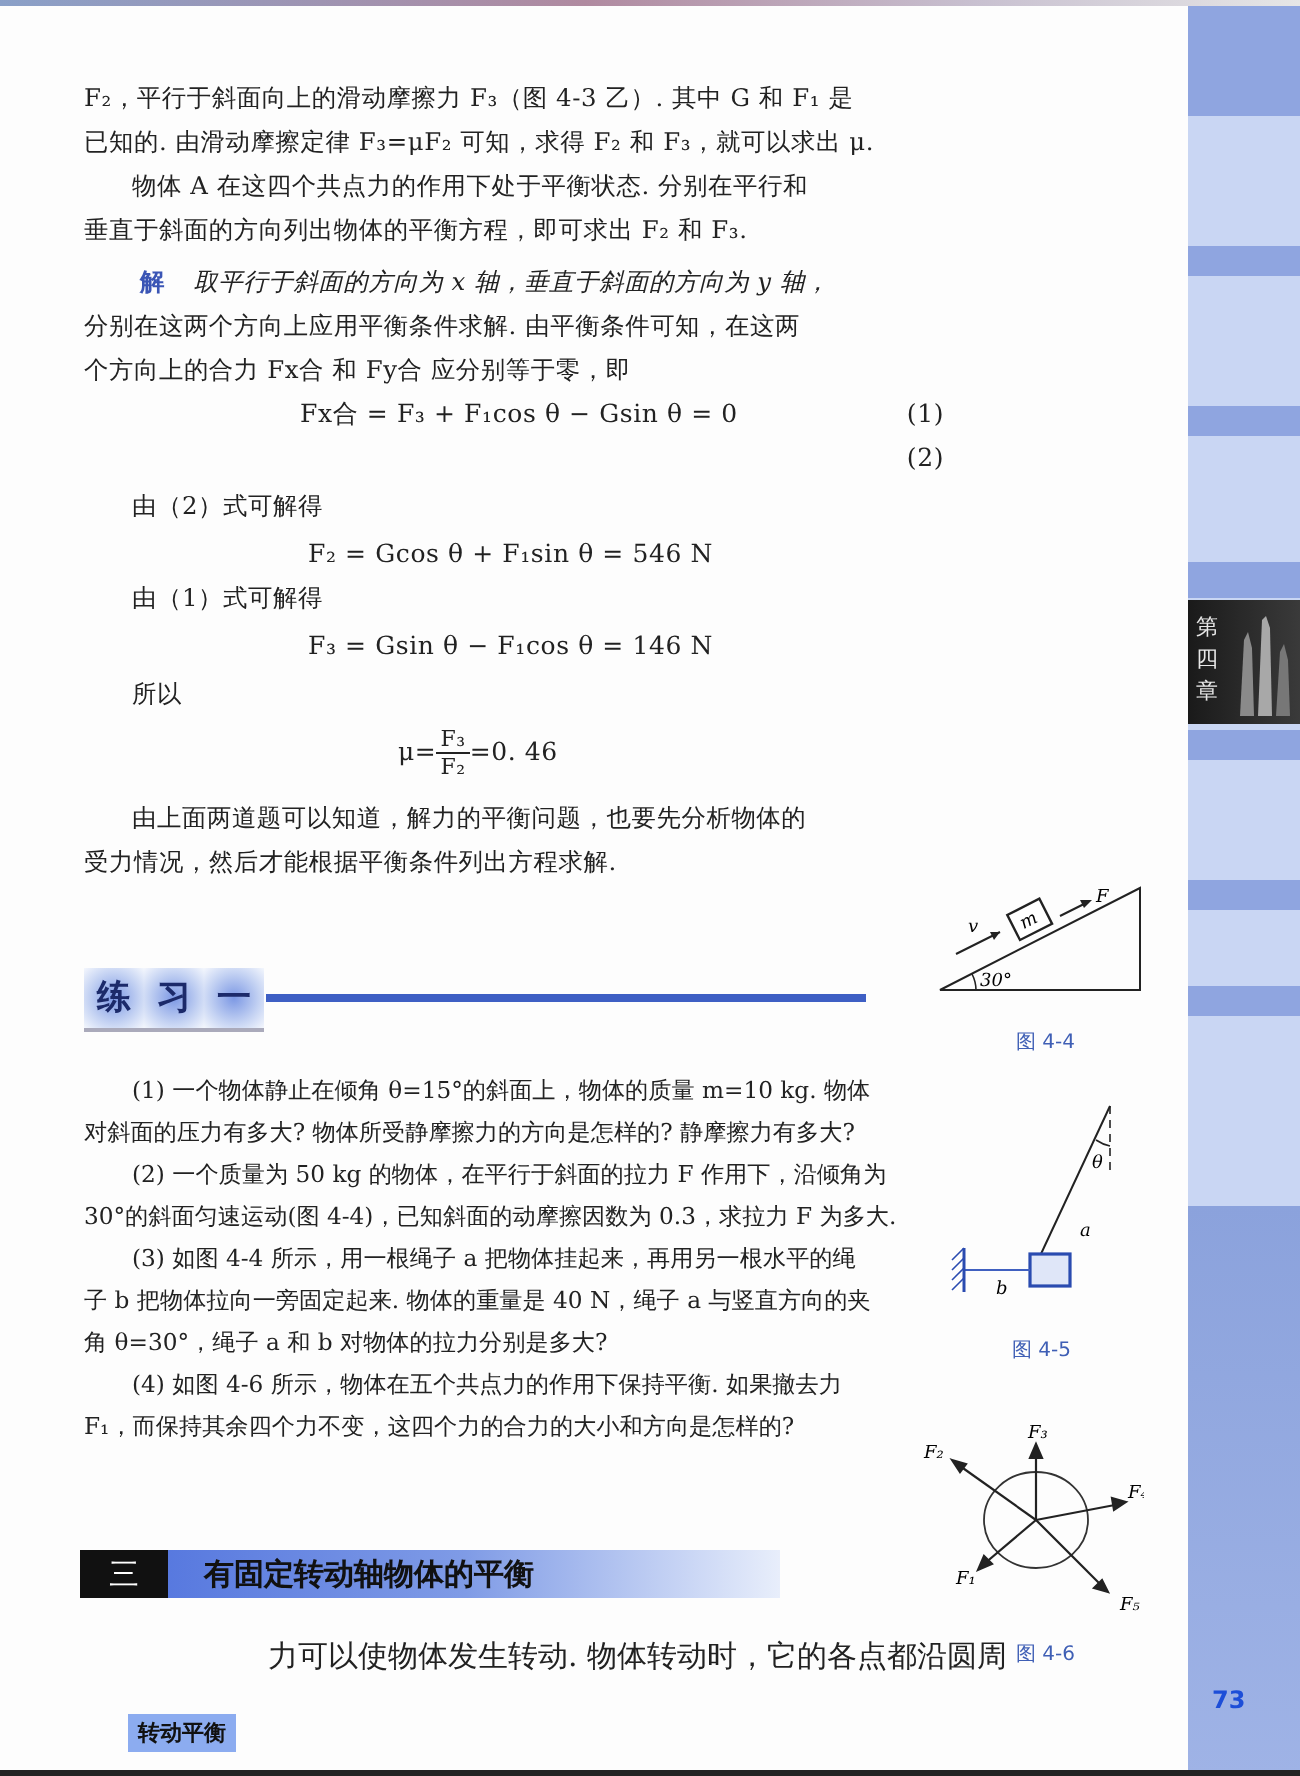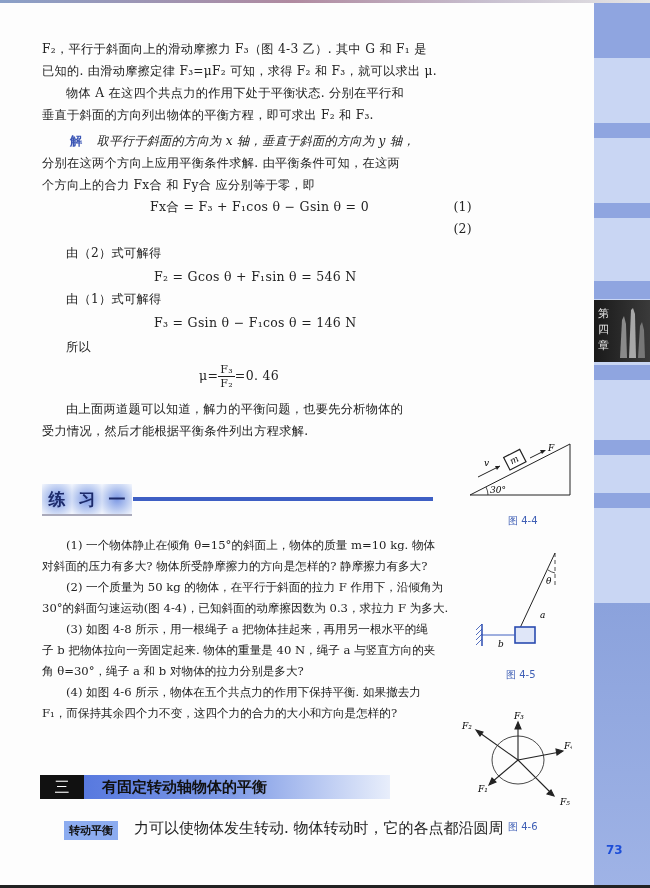--- a/index.html
+++ b/index.html
@@ -35,21 +35,21 @@
              border-bottom:2px solid #aab; text-align:center; font-family:"DejaVu Sans",sans-serif;
              font-weight:bold; font-size:17px; line-height:30px; color:#1c2a6a; }
   .ex-line { position:absolute; left:133px; top:497px; width:300px; height:4px; background:#3e5fc4; }
 
   .sec-head { position:absolute; left:40px; top:775px; width:350px; height:24px;
               background:linear-gradient(90deg,#4c6fdd 0%,#7f9be6 55%,#e8eefb 100%); }
   .sec-num { position:absolute; left:0; top:0; width:44px; height:24px; background:#111; color:#fff;
              font-family:"DejaVu Sans",sans-serif; font-size:15px; line-height:24px; text-align:center; }
   .sec-title { position:absolute; left:62px; top:0; font-family:"DejaVu Sans",sans-serif; font-weight:bold;
                font-size:15px; line-height:24px; color:#111; }
-  .kw { position:absolute; left:64px; top:821px; background:#8cacf0; color:#111; font-weight:bold;
+  .kw { position:absolute; left:64px; top:857px; background:#8cacf0; color:#111; font-weight:bold;
         font-family:"DejaVu Sans",sans-serif; font-size:11px; padding:2px 5px; }
   .kw-text { position:absolute; left:134px; top:819px; font-size:15px; white-space:nowrap; }
 
   .fig { position:absolute; }
   .fig-cap { position:absolute; font-size:10px; color:#3f5fb5; font-family:"DejaVu Sans",sans-serif; }
 </style>
 </head>
 <body>
 
 <div class="topline"></div>
@@ -115,21 +115,21 @@
   <div class="ex-tile" style="left:30px;">习</div>
   <div class="ex-tile" style="left:60px;">一</div>
 </div>
 <div class="ex-line"></div>
 
 <div class="text" style="top:534px;font-size:11.6px;letter-spacing:0;">
   <div class="p ind" style="top:0;">(1) 一个物体静止在倾角 θ=15°的斜面上，物体的质量 m=10 kg. 物体</div>
   <div class="p" style="top:21px;">对斜面的压力有多大? 物体所受静摩擦力的方向是怎样的? 静摩擦力有多大?</div>
   <div class="p ind" style="top:42px;">(2) 一个质量为 50 kg 的物体，在平行于斜面的拉力 F 作用下，沿倾角为</div>
   <div class="p" style="top:63px;">30°的斜面匀速运动(图 4-4)，已知斜面的动摩擦因数为 0.3，求拉力 F 为多大.</div>
-  <div class="p ind" style="top:84px;">(3) 如图 4-8 所示，用一根绳子 a 把物体挂起来，再用另一根水平的绳</div>
+  <div class="p ind" style="top:84px;">(3) 如图 4-4 所示，用一根绳子 a 把物体挂起来，再用另一根水平的绳</div>
   <div class="p" style="top:105px;">子 b 把物体拉向一旁固定起来. 物体的重量是 40 N，绳子 a 与竖直方向的夹</div>
   <div class="p" style="top:126px;">角 θ=30°，绳子 a 和 b 对物体的拉力分别是多大?</div>
   <div class="p ind" style="top:147px;">(4) 如图 4-6 所示，物体在五个共点力的作用下保持平衡. 如果撤去力</div>
   <div class="p" style="top:168px;">F₁，而保持其余四个力不变，这四个力的合力的大小和方向是怎样的?</div>
 </div>
 
 <div class="sec-head">
   <div class="sec-num">三</div>
   <div class="sec-title">有固定转动轴物体的平衡</div>
 </div>

